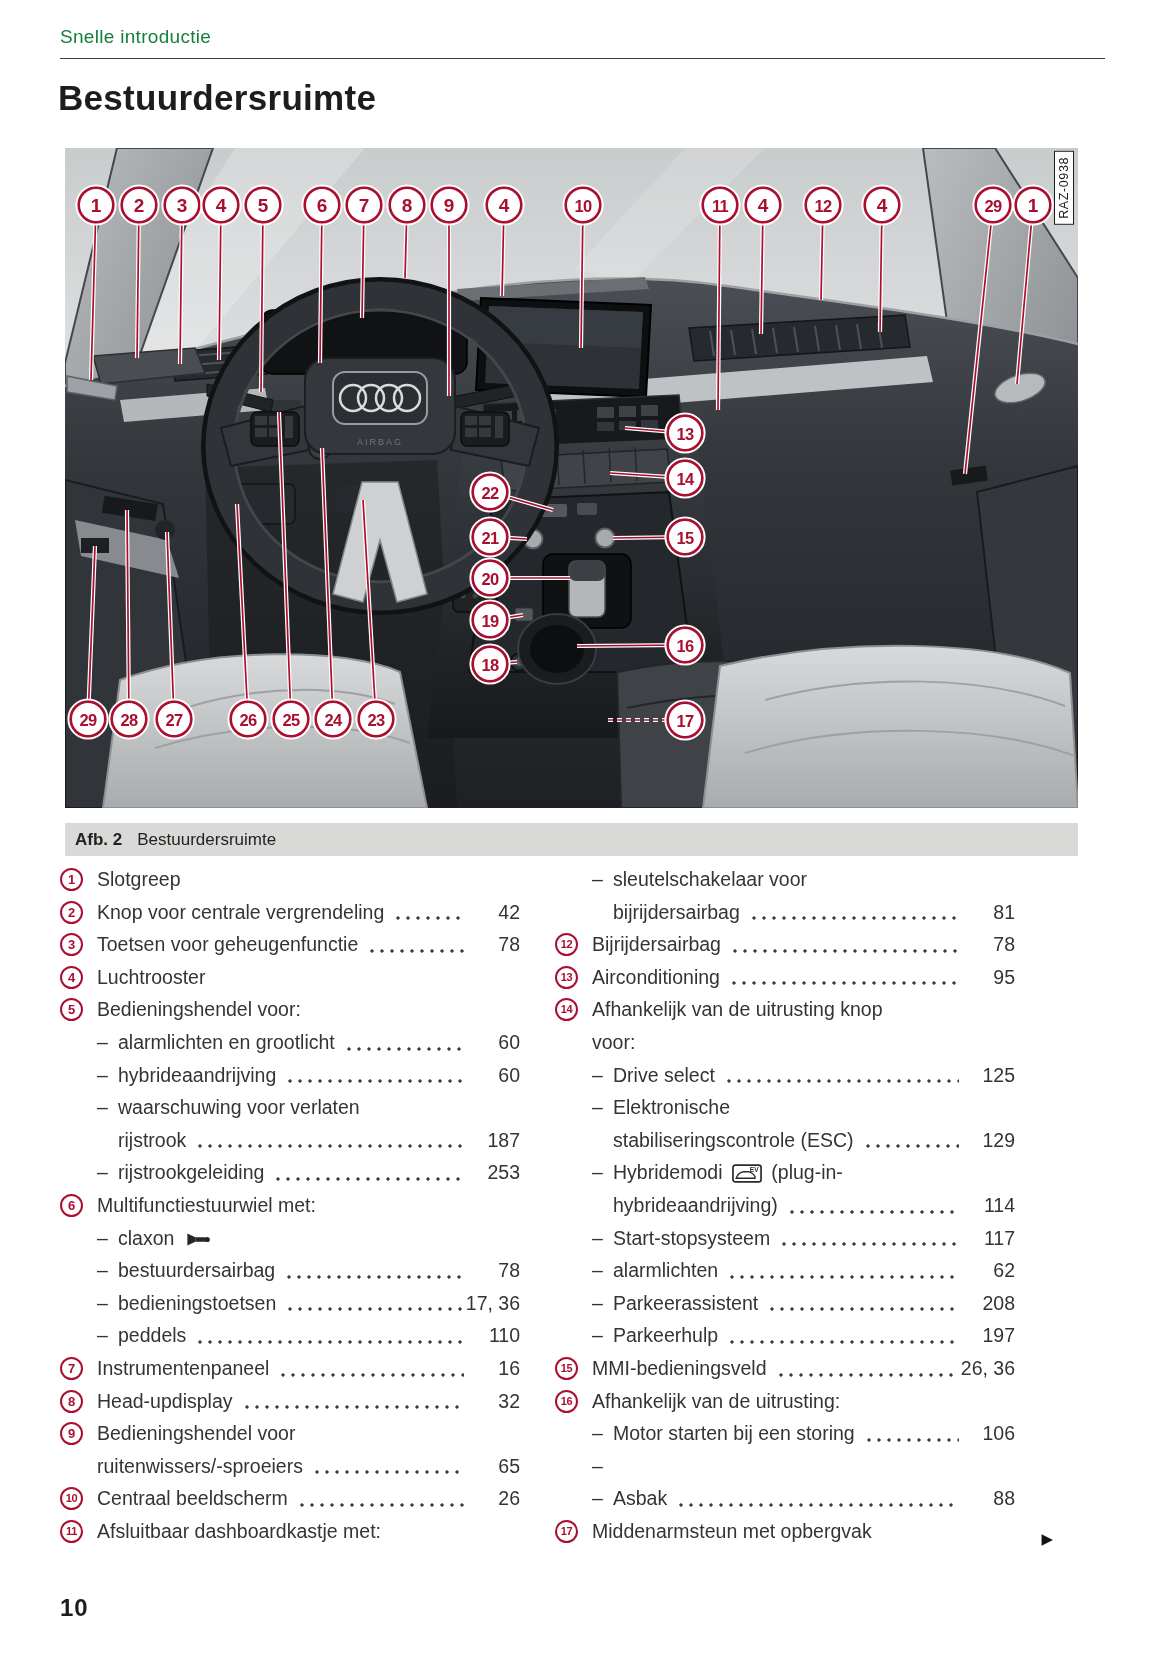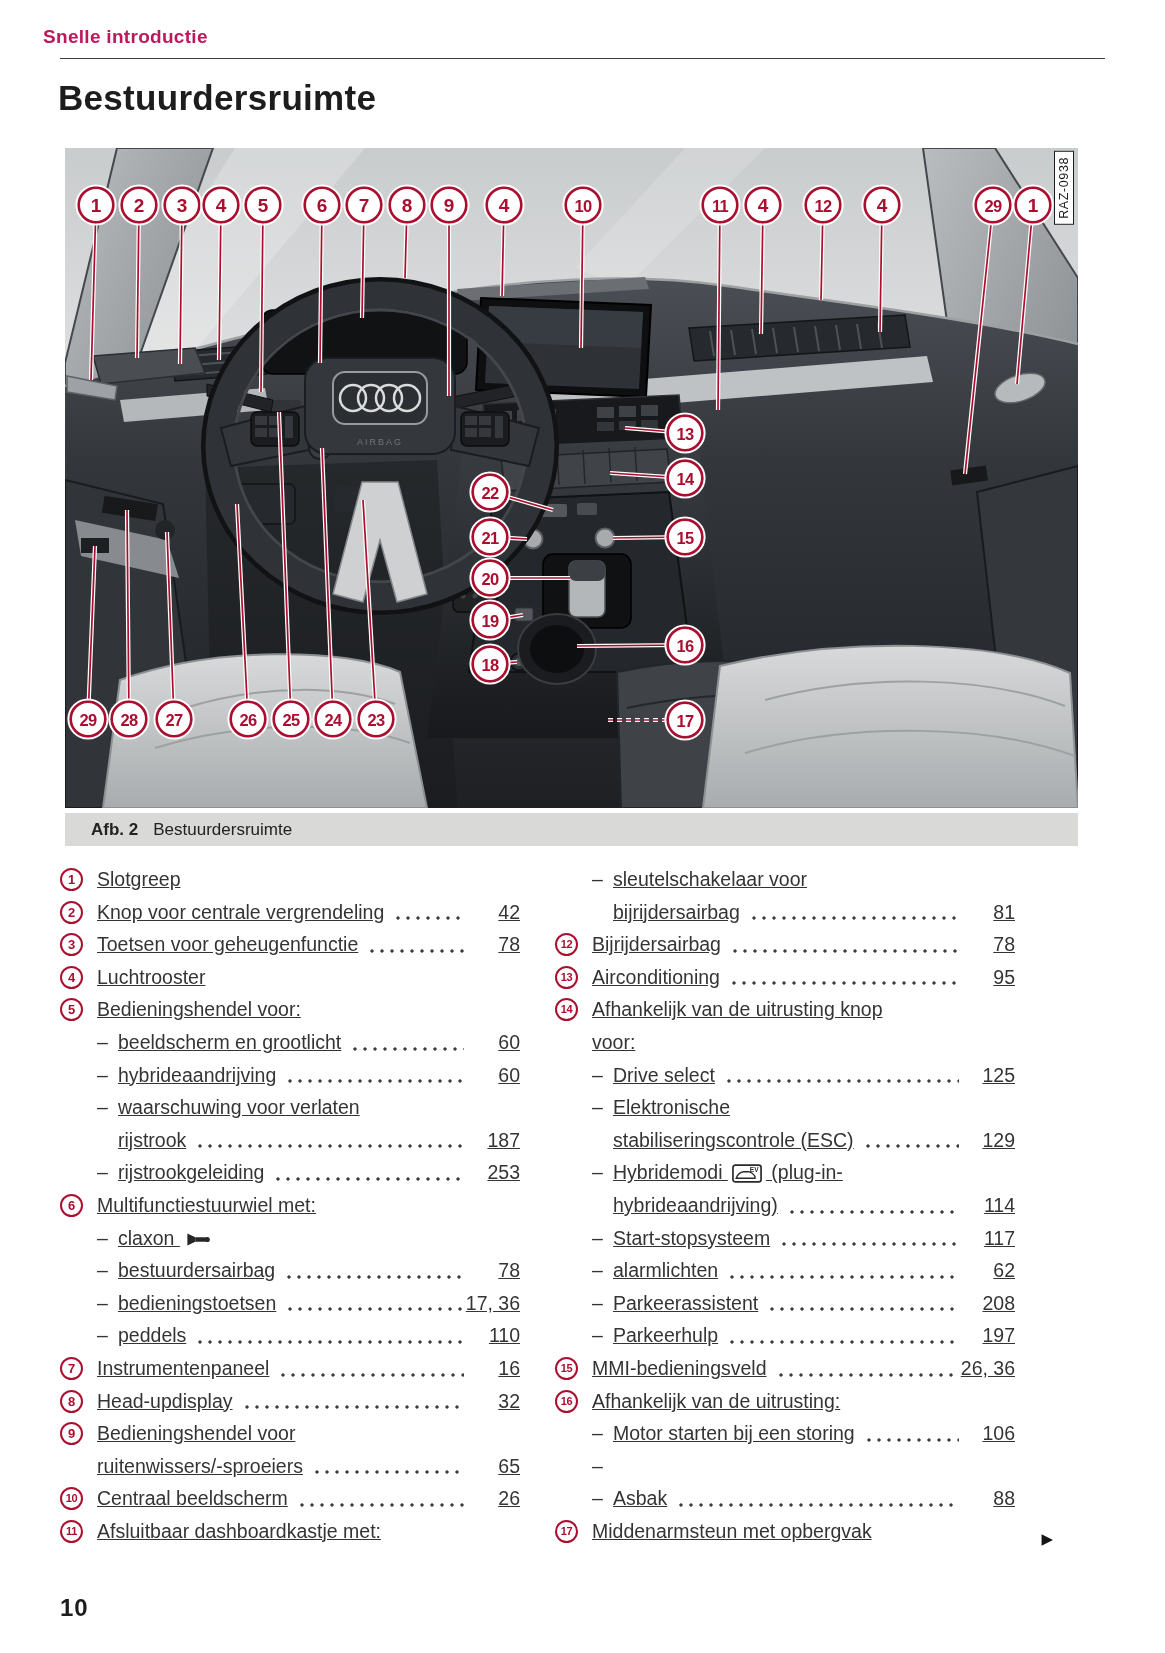--- a/index.html
+++ b/index.html
@@ -1,41 +1,41 @@
 <!DOCTYPE html>
 <html style="--red: #AB0F30;"><head>
 <meta charset="utf-8">
 <style>
   html,body{margin:0;padding:0;}
   body{position:relative;width:1165px;height:1653px;background:#ffffff;
        font-family:"Liberation Sans","DejaVu Sans",sans-serif;color:#343434;overflow:hidden;}
-  .section-header{position:absolute;left:43px;top:26px;font-size:19px;font-weight:bold;color:#be185d;letter-spacing:.3px;}
+  .section-header{position:absolute;left:60px;top:26px;font-size:19px;font-weight:normal;color:#15803d;letter-spacing:.3px;}
   .header-rule{position:absolute;left:60px;top:58px;width:1045px;border-top:1.5px solid #3d3d3d;}
   .page-title{position:absolute;left:58px;top:78px;font-size:35px;font-weight:bold;color:#1d1d1d;letter-spacing:.3px;}
   .figure{position:absolute;left:65px;top:148px;width:1013px;}
   .art-wrap{position:relative;width:1013px;height:660px;background:#e8e9e9;}
   svg.art,svg.overlay{position:absolute;left:0;top:0;width:1013px;height:660px;}
   svg.overlay{pointer-events:none;}
   svg text{font-family:"Liberation Sans","DejaVu Sans",sans-serif;}
   .raz{position:absolute;top:3px;right:4px;background:#fff;border:1.5px solid #1c1c1c;color:#1c1c1c;
        font-size:12.5px;padding:5px 2px;writing-mode:vertical-rl;transform:rotate(180deg);letter-spacing:.6px;}
-  .caption{height:33px;background:#d9d9d7;display:flex;align-items:center;padding:0 26px;
-           font-size:17px;color:#222;margin-top:5px;}
+  .caption{height:33px;background:#d9d9d7;display:flex;align-items:center;padding:0 10px;
+           font-size:17px;color:#222;margin-top:15px;}
   .cap-label{font-weight:bold;margin-right:15px;}
   .legend{position:absolute;left:60px;top:863px;width:955px;display:flex;gap:35px;}
   .lg-col{width:460px;flex:none;}
   .lg-row{display:flex;line-height:32.6px;font-size:19.5px;color:#343434;position:relative;}
   .lg-marker{width:23px;height:23px;margin:5px 14px 0 0;border:2px solid var(--red,#AB0F30);border-radius:50%;
              box-sizing:border-box;color:var(--red,#AB0F30);font-weight:bold;font-size:13px;
              display:flex;align-items:center;justify-content:center;flex:none;line-height:1;}
   .lg-marker.two{font-size:11px;letter-spacing:-.4px;}
   .lg-spacer{width:37px;flex:none;}
   .lg-dash{width:21px;flex:none;}
   .lg-content{flex:1;min-width:0;}
-  .lg-line{display:flex;text-decoration:underline;}
+  .lg-line{display:flex;}
   .lg-txt{white-space:pre-wrap;}
   .dots{flex:1;align-self:flex-end;height:8px;margin:0 2px 8px 9px;
         background-image:radial-gradient(circle,#3c3c3c 1.5px,rgba(0,0,0,0) 1.7px);
         background-size:10px 4px;background-repeat:repeat-x;background-position:left bottom;}
   .pg{min-width:54px;text-align:right;flex:none;}
   .cont-arrow{position:absolute;right:-38px;top:8px;color:#141414;font-size:15px;}
   .ic-horn{width:24px;height:15px;margin-left:6px;vertical-align:-2px;}
   .ic-ev{width:30px;height:19px;margin:0 4px;vertical-align:-4px;}
   .page-num{position:absolute;left:60px;top:1594px;font-size:24px;font-weight:bold;color:#1d1d1d;letter-spacing:1px;}
 </style>
@@ -444,21 +444,21 @@
           <div class="lg-line">
             <span class="lg-txt">Bedieningshendel voor:</span>
           </div>
         </div>
       </div>
       <div class="lg-row">
         <span class="lg-spacer"></span>
         <span class="lg-dash">–</span>
         <div class="lg-content">
           <div class="lg-line">
-            <span class="lg-txt">beeldscherm en grootlicht</span>
+            <span class="lg-txt">alarmlichten en grootlicht</span>
             <span class="dots"></span>
             <span class="pg">60</span>
           </div>
         </div>
       </div>
       <div class="lg-row">
         <span class="lg-spacer"></span>
         <span class="lg-dash">–</span>
         <div class="lg-content">
           <div class="lg-line">

